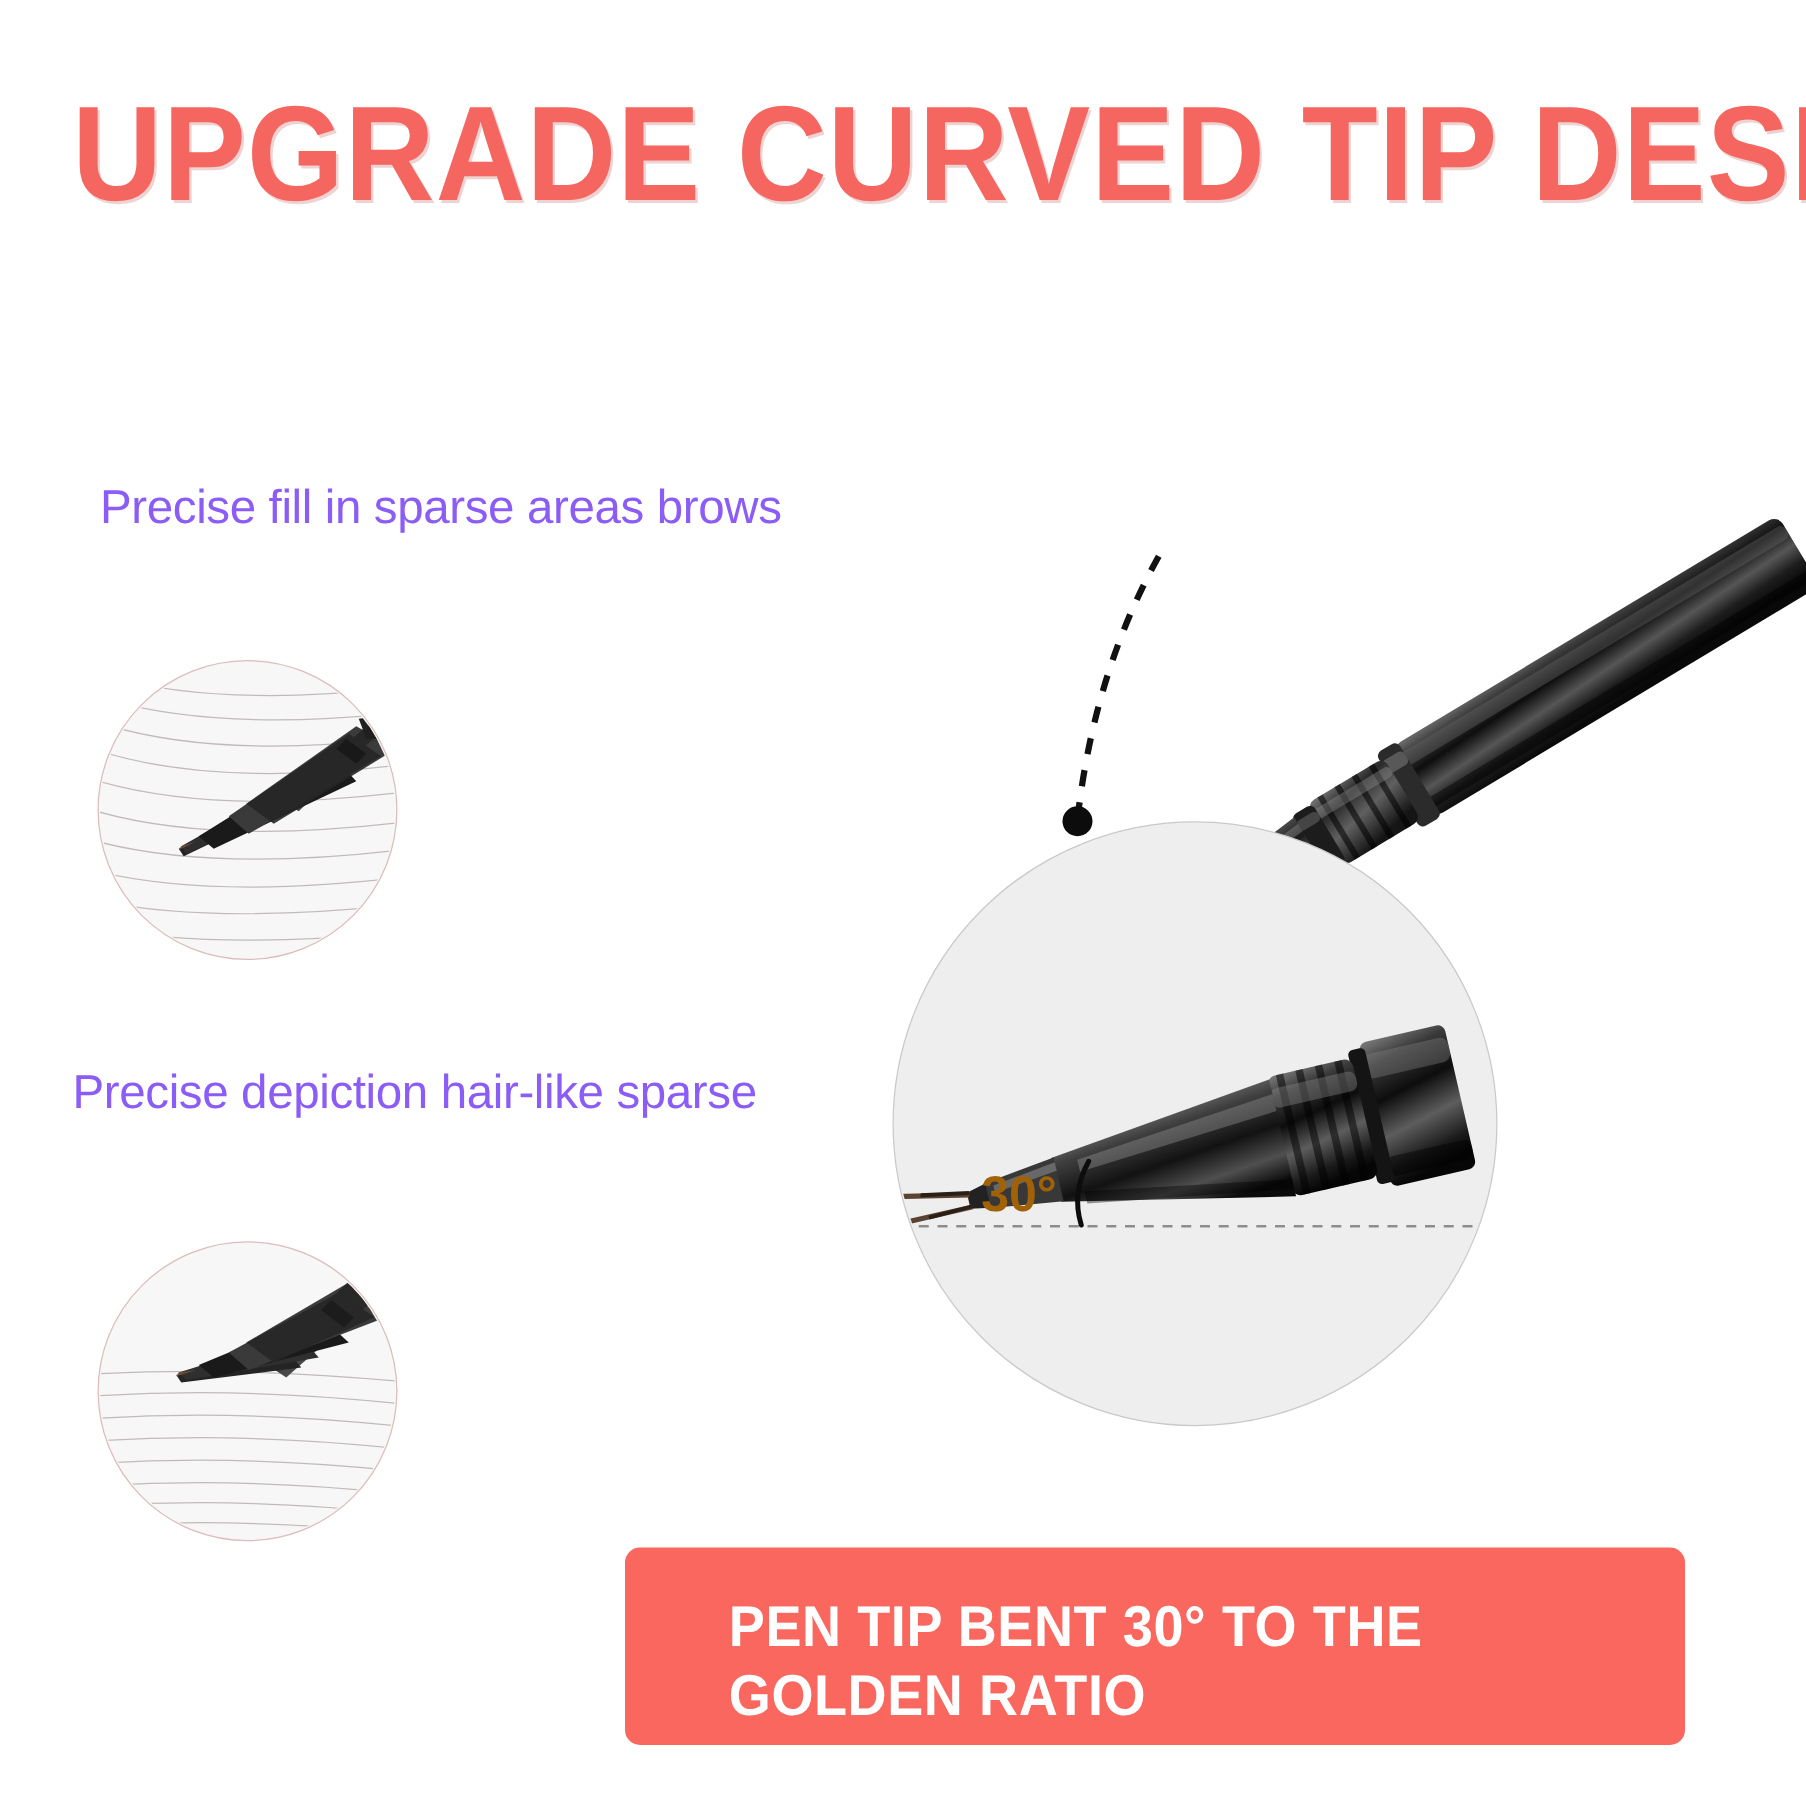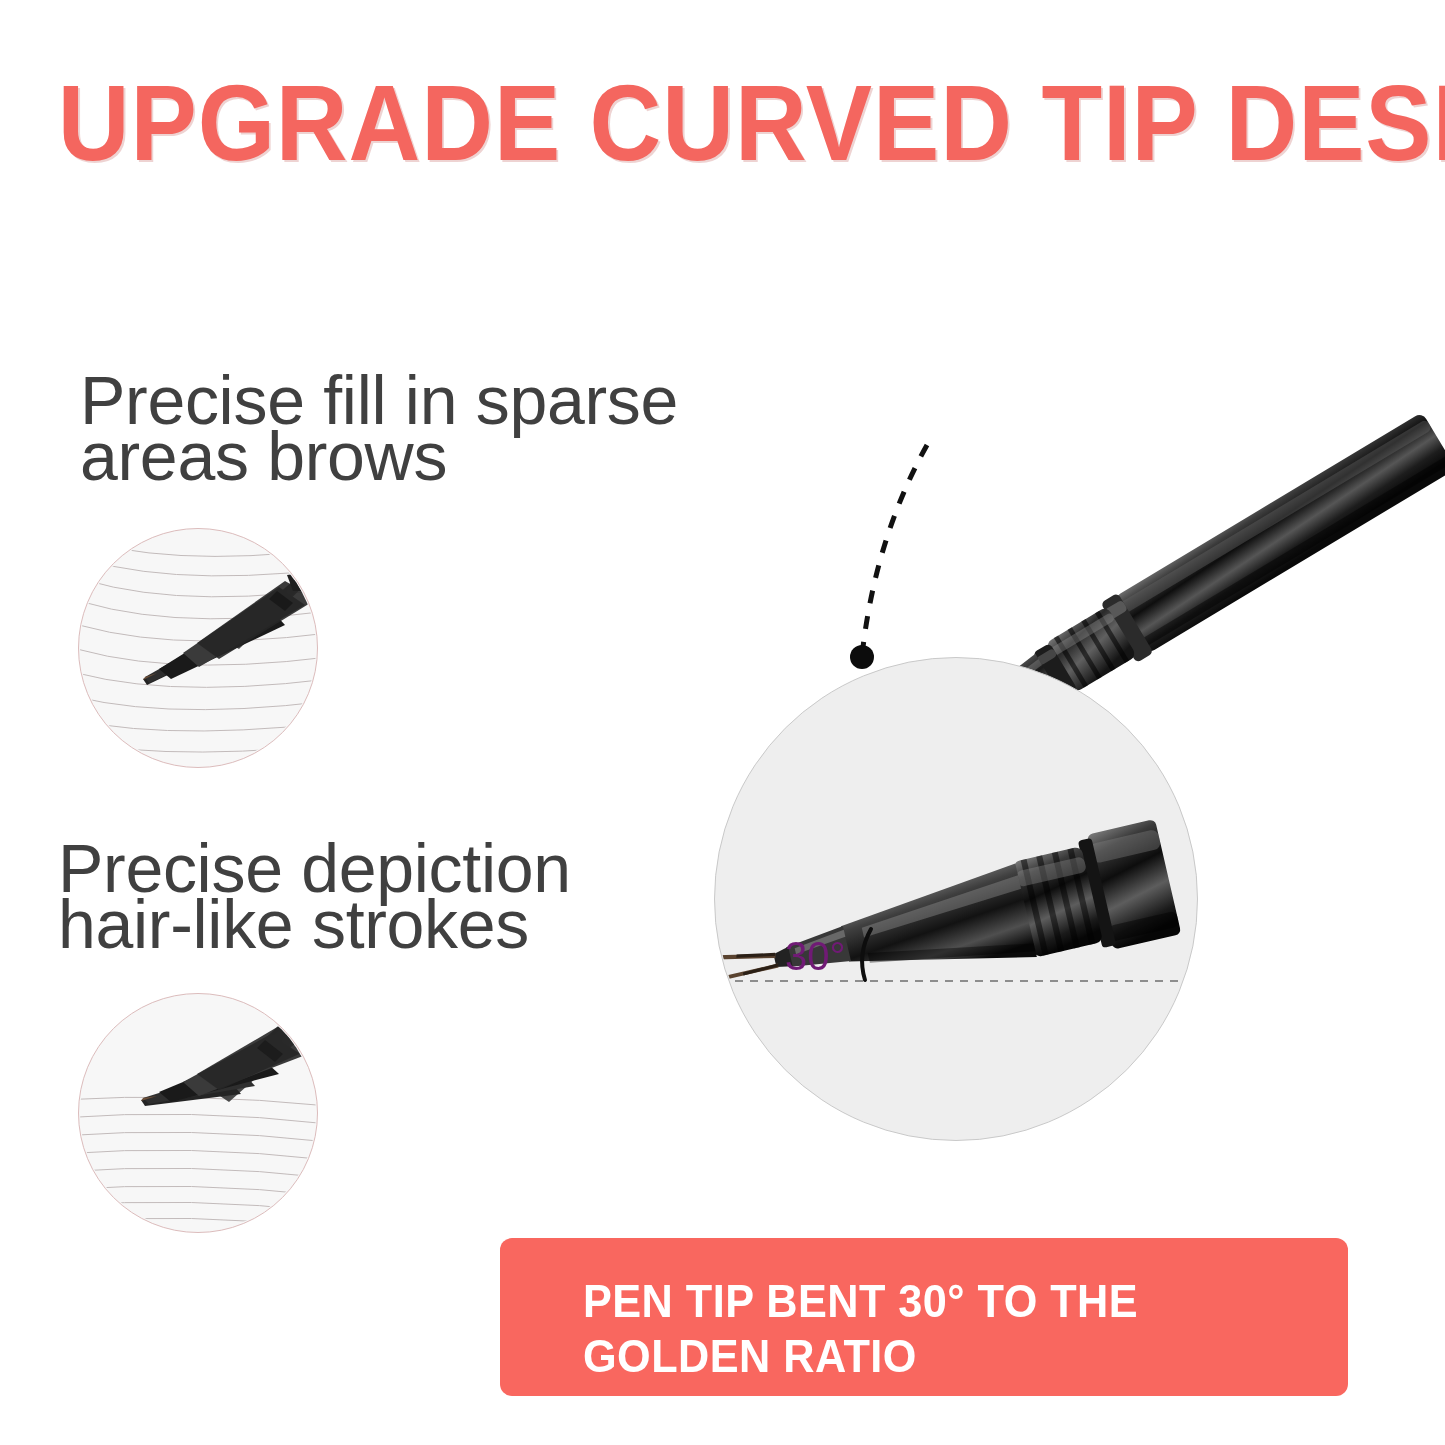--- a/index.html
+++ b/index.html
@@ -34,23 +34,23 @@
     transform: scaleX(0.92);
     transform-origin: 50% 50%;
     white-space: nowrap;
     text-shadow: 2px 2px 0 rgba(200,110,105,0.30);
     user-select: none;
   }
 
   
   .feature-label {
     position: absolute;
-    color: #404040;
-    font-size: 68px;
-    line-height: 56px;
+    color: #8b5cf6;
+    font-size: 38px;
+    line-height: 68px;
     font-weight: 400;
     letter-spacing: -0.3px;
   }
   #label-1 { left: 80px; top: 372px; width: 600px; }
   #label-2 { left: 58px; top: 840px; width: 600px; }
 
   
   .detail-circle {
     position: absolute;
     border-radius: 50%;
@@ -73,23 +73,23 @@
     background: #eeeeee;
     border: 1px solid #c9c9c9;
     overflow: hidden;
   }
   #magnifier svg { display: block; width: 100%; height: 100%; }
 
   .angle-text {
     position: absolute;
     left: 785px;
     top: 934px;
-    color: #701a75;
+    color: #a16207;
     font-size: 40px;
-    font-weight: 400;
+    font-weight: 700;
     letter-spacing: 0px;
   }
 
   
   #pen-photo {
     position: absolute;
     left: 830px;
     top: 375px;
     width: 615px;
     height: 385px;
@@ -178,21 +178,21 @@
           <path d="M 206 52 L 238 70 L 140 130 L 118 114 Z" fill="#262626" opacity="0.9"></path>
           <path d="M 66 148 L 64 151 L 78 144 Z" fill="#6b4e38"></path>
           <path d="M 208 46 L 238 42 L 238 62 L 214 62 Z" fill="#1f1f1f"></path>
           <path d="M 214 40 L 238 36 L 238 48 L 218 50 Z" fill="#4c4c4c"></path>
           <path d="M 198 62 L 214 74 L 206 82 L 190 70 Z" fill="#0f0f0f" opacity="0.55"></path>
         </g>
       </g>
     </svg>
   </div>
 
-  <div class="feature-label" id="label-2">Precise depiction hair-like strokes</div>
+  <div class="feature-label" id="label-2">Precise depiction hair-like sparse</div>
 
   <div class="detail-circle" id="circle-2">
     <svg viewBox="0 0 238 238" xmlns="http://www.w3.org/2000/svg">
       <defs>
         <linearGradient id="penB" x1="0" y1="0" x2="1" y2="1">
           <stop offset="0%" stop-color="#5a5a5a"></stop>
           <stop offset="28%" stop-color="#1b1b1b"></stop>
           <stop offset="58%" stop-color="#4a4a4a"></stop>
           <stop offset="100%" stop-color="#141414"></stop>
         </linearGradient>

